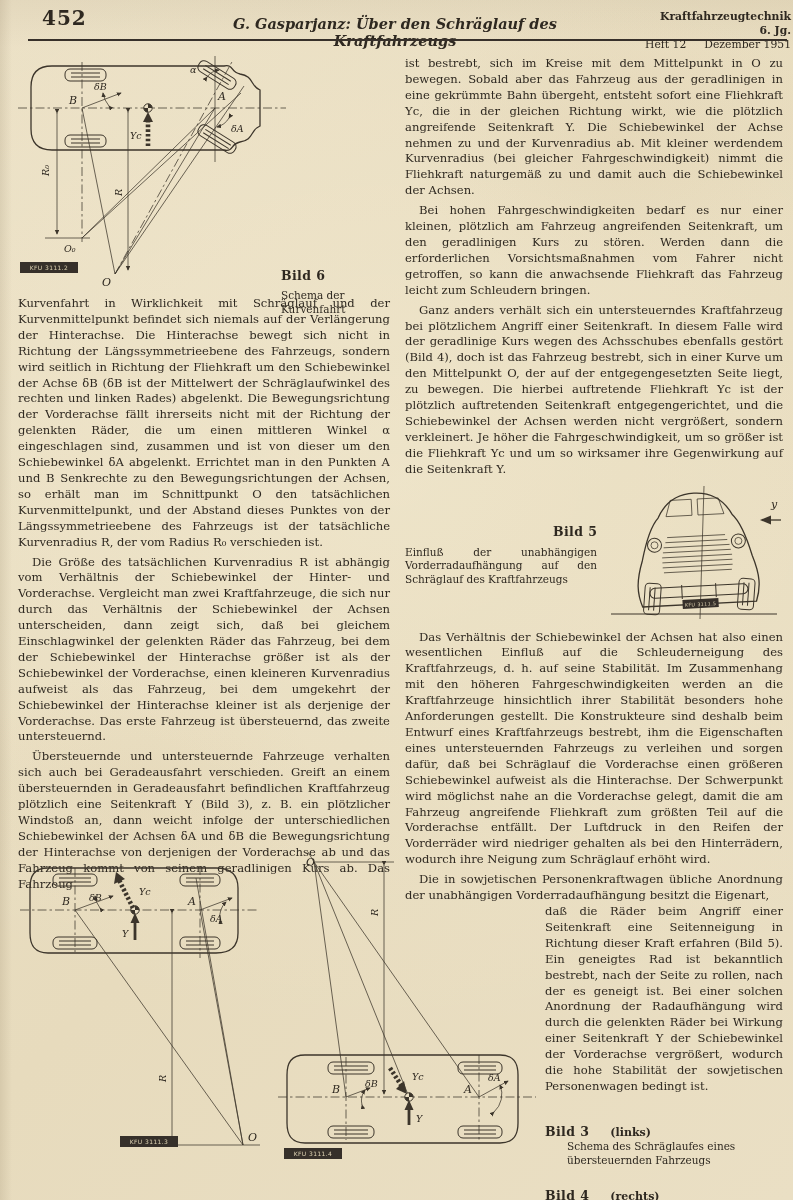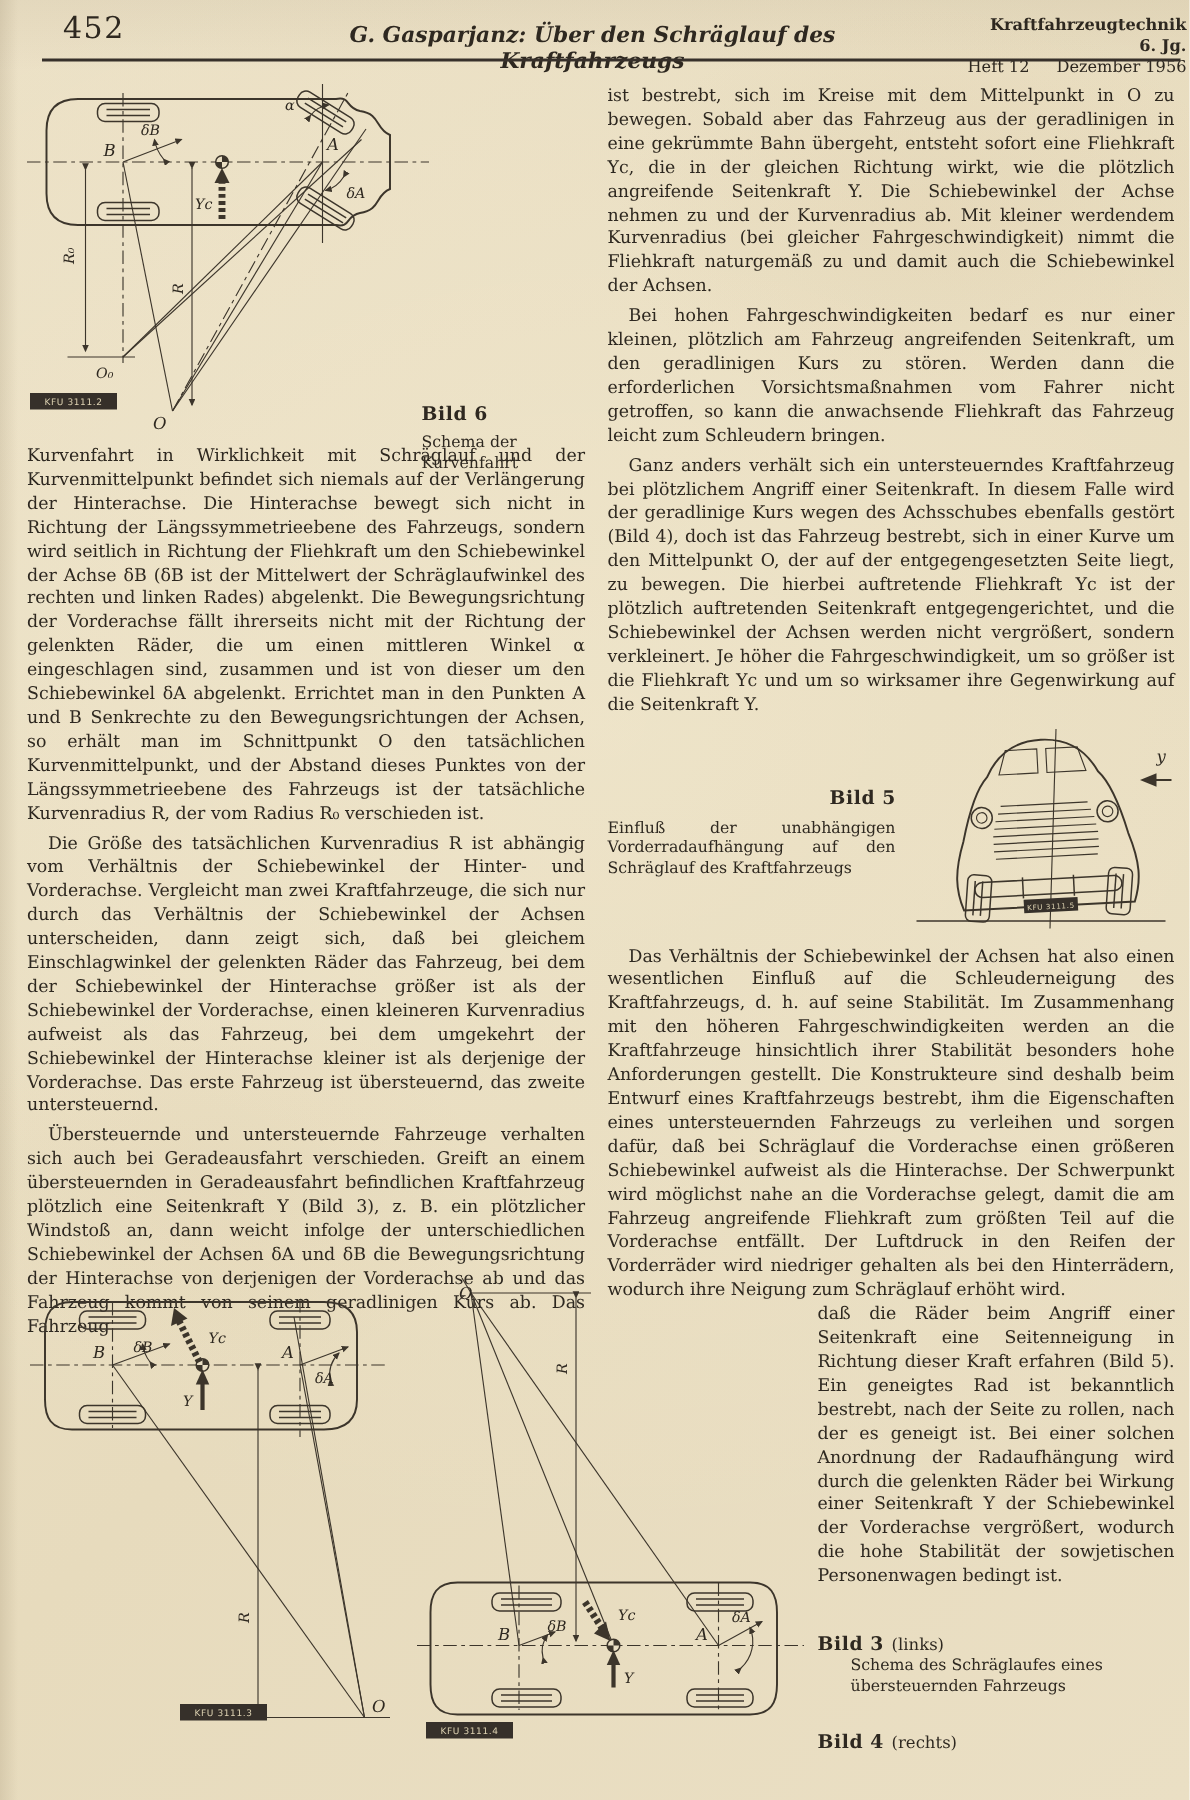--- a/index.html
+++ b/index.html
@@ -11,36 +11,36 @@
       radial-gradient(ellipse 900px 700px at 50% 40%, rgba(255,250,230,.25), transparent 80%),
       linear-gradient(135deg,#ece1c6 0%,#e7dbbd 55%,#eadfc4 100%);
     font-family:"DejaVu Serif", serif;
     color:#2e2820;
   }
   body::before{content:"";position:absolute;inset:0;pointer-events:none;
     background:linear-gradient(90deg,rgba(70,50,20,.10),transparent 12px),
                linear-gradient(0deg,transparent 96%,rgba(70,50,20,.05));}
   .abs{position:absolute;}
   
-  #hdr-num{left:42px;top:6px;font-size:20px;font-weight:normal;letter-spacing:1px;}
+  #hdr-num{left:42px;top:6px;font-size:20px;font-weight:bold;letter-spacing:1px;}
   #hdr-title{left:180px;top:15px;width:430px;text-align:center;font-style:italic;font-weight:bold;font-size:14.5px;}
   #hdr-right{left:645px;top:10px;width:146px;font-size:10.8px;line-height:14px;}
   #hdr-right .l1{text-align:right;font-weight:bold;}
   #hdr-right .l2{display:flex;justify-content:space-between;}
   #hdr-rule{left:28px;top:39px;width:759px;height:2px;background:#37302a;}
   
   .bodytext p{margin:0;text-align:justify;font-size:11.6px;line-height:15.9px;hyphens:auto;}
   .bodytext p.ind{text-indent:14px;margin-top:4px;}
   
   #left-text{left:18px;top:296px;width:372px;}
   #right-col{left:405px;top:56px;width:378px;}
   
   .figlabel{font-weight:bold;font-size:12.5px;letter-spacing:.4px;}
   .figcap{font-size:10.5px;line-height:13.8px;text-align:justify;}
-  .posnote{font-weight:normal;font-size:11px;}
+  .posnote{font-weight:bold;font-size:11px;margin-left:16px;}
   
   #fig2cap{left:263px;top:212px;width:120px;}
   #fig2cap .figcap{margin-top:6px;text-align:left;}
   
   #fig5row{position:relative;height:140px;margin:8px 0 4px 0;}
   #fig5row .capcell{position:absolute;left:0;top:0;width:196px;height:140px;}
   #fig5row .capcell .figlabel{position:absolute;left:148px;top:38px;}
   #fig5row .capcell .figcap{position:absolute;left:0;top:60px;width:192px;}
   #fig5row .carcell{position:absolute;right:0;top:0;width:178px;height:140px;}
   
@@ -66,21 +66,21 @@
 </style>
 </head>
 <body>
 
 <div class="abs" id="hdr-num">452</div>
 <div class="abs" id="hdr-title">G. Gasparjanz: Über den Schräglauf des Kraftfahrzeugs</div>
 <div class="abs" id="hdr-right">
   <div class="l1">Kraftfahrzeugtechnik 6. Jg.</div>
   <div class="l2">
     <span>Heft 12</span>
-    <span>Dezember 1956</span>
+    <span>Dezember 1951</span>
   </div>
 </div>
 <div class="abs" id="hdr-rule"></div>
 
 <div class="abs" style="left:18px;top:56px;width:372px;height:236px;">
   <svg width="372" height="236" viewBox="0 0 372 236">
     <defs>
       <marker id="a2" markerWidth="7" markerHeight="7" refX="5.5" refY="3" orient="auto">
           <path d="M0,0 L6.5,3 L0,6 Z" fill="#3c352b"></path>
         </marker>
@@ -222,20 +222,21 @@
         <g>
           <line class="s2" x1="176" y1="34" x2="160" y2="34"></line>
           <polygon class="ink" points="155,34 166,29.5 166,38.5"></polygon>
         </g>
         <text class="lbl" x="166" y="22">y</text>
       </svg>
     </div>
   </div>
 
   <p class="ind">Das Verhältnis der Schiebewinkel der Achsen hat also einen wesentlichen Einfluß auf die Schleuderneigung des Kraftfahrzeugs, d. h. auf seine Stabilität. Im Zusammenhang mit den höheren Fahrgeschwindigkeiten werden an die Kraftfahrzeuge hinsichtlich ihrer Stabilität besonders hohe Anforderungen gestellt. Die Konstrukteure sind deshalb beim Entwurf eines Kraftfahrzeugs bestrebt, ihm die Eigenschaften eines untersteuernden Fahrzeugs zu verleihen und sorgen dafür, daß bei Schräglauf die Vorderachse einen größeren Schiebewinkel aufweist als die Hinterachse. Der Schwerpunkt wird möglichst nahe an die Vorderachse gelegt, damit die am Fahrzeug angreifende Fliehkraft zum größten Teil auf die Vorderachse entfällt. Der Luftdruck in den Reifen der Vorderräder wird niedriger gehalten als bei den Hinterrädern, wodurch ihre Neigung zum Schräglauf erhöht wird.</p>
+  <p class="ind">Die in sowjetischen Personenkraftwagen übliche Anordnung der unabhängigen Vorderradaufhängung besitzt die Eigenart,</p>
   <div class="narrow">
     <p>daß die Räder beim Angriff einer Seitenkraft eine Seitenneigung in Richtung dieser Kraft erfahren (Bild 5). Ein geneigtes Rad ist bekanntlich bestrebt, nach der Seite zu rollen, nach der es geneigt ist. Bei einer solchen Anordnung der Radaufhängung wird durch die gelenkten Räder bei Wirkung einer Seitenkraft Y der Schiebewinkel der Vorderachse vergrößert, wodurch die hohe Stabilität der sowjetischen Personenwagen bedingt ist.</p>
   </div>
 
   <div id="caps34">
     <div class="entry">
       <span class="figlabel">Bild 3</span>
       <span class="posnote">(links)</span>
       <div class="figcap">Schema des Schräglaufes eines übersteuernden Fahrzeugs</div>
     </div>

